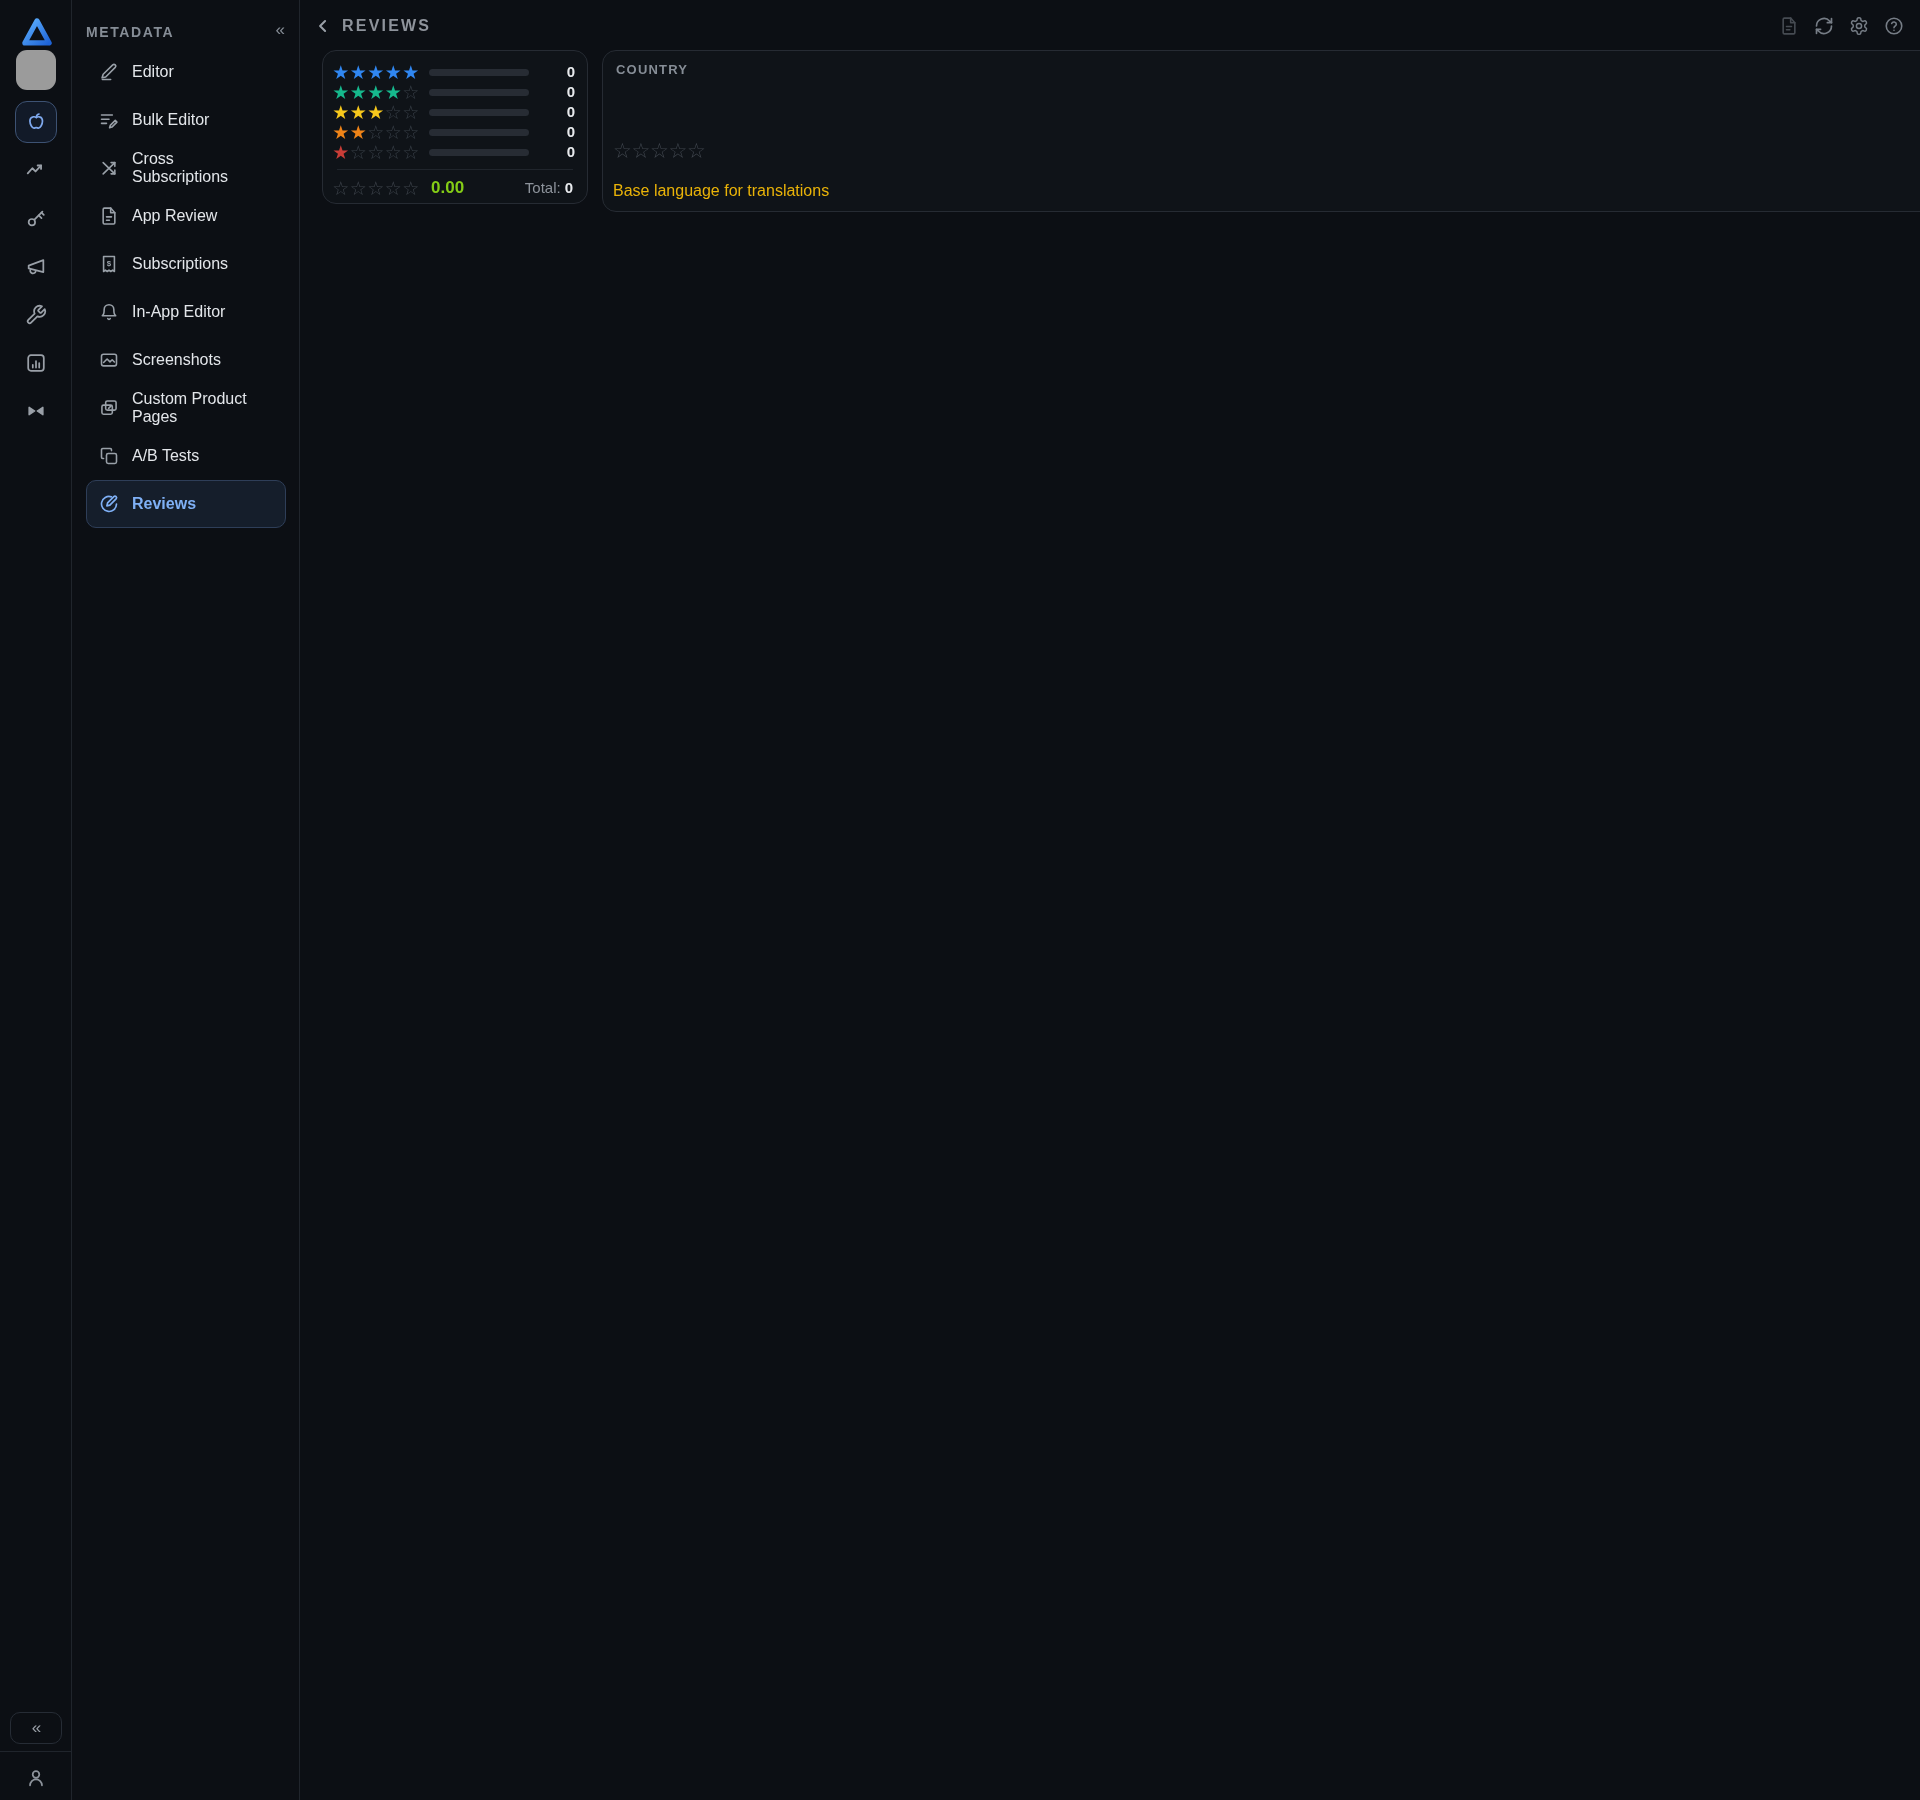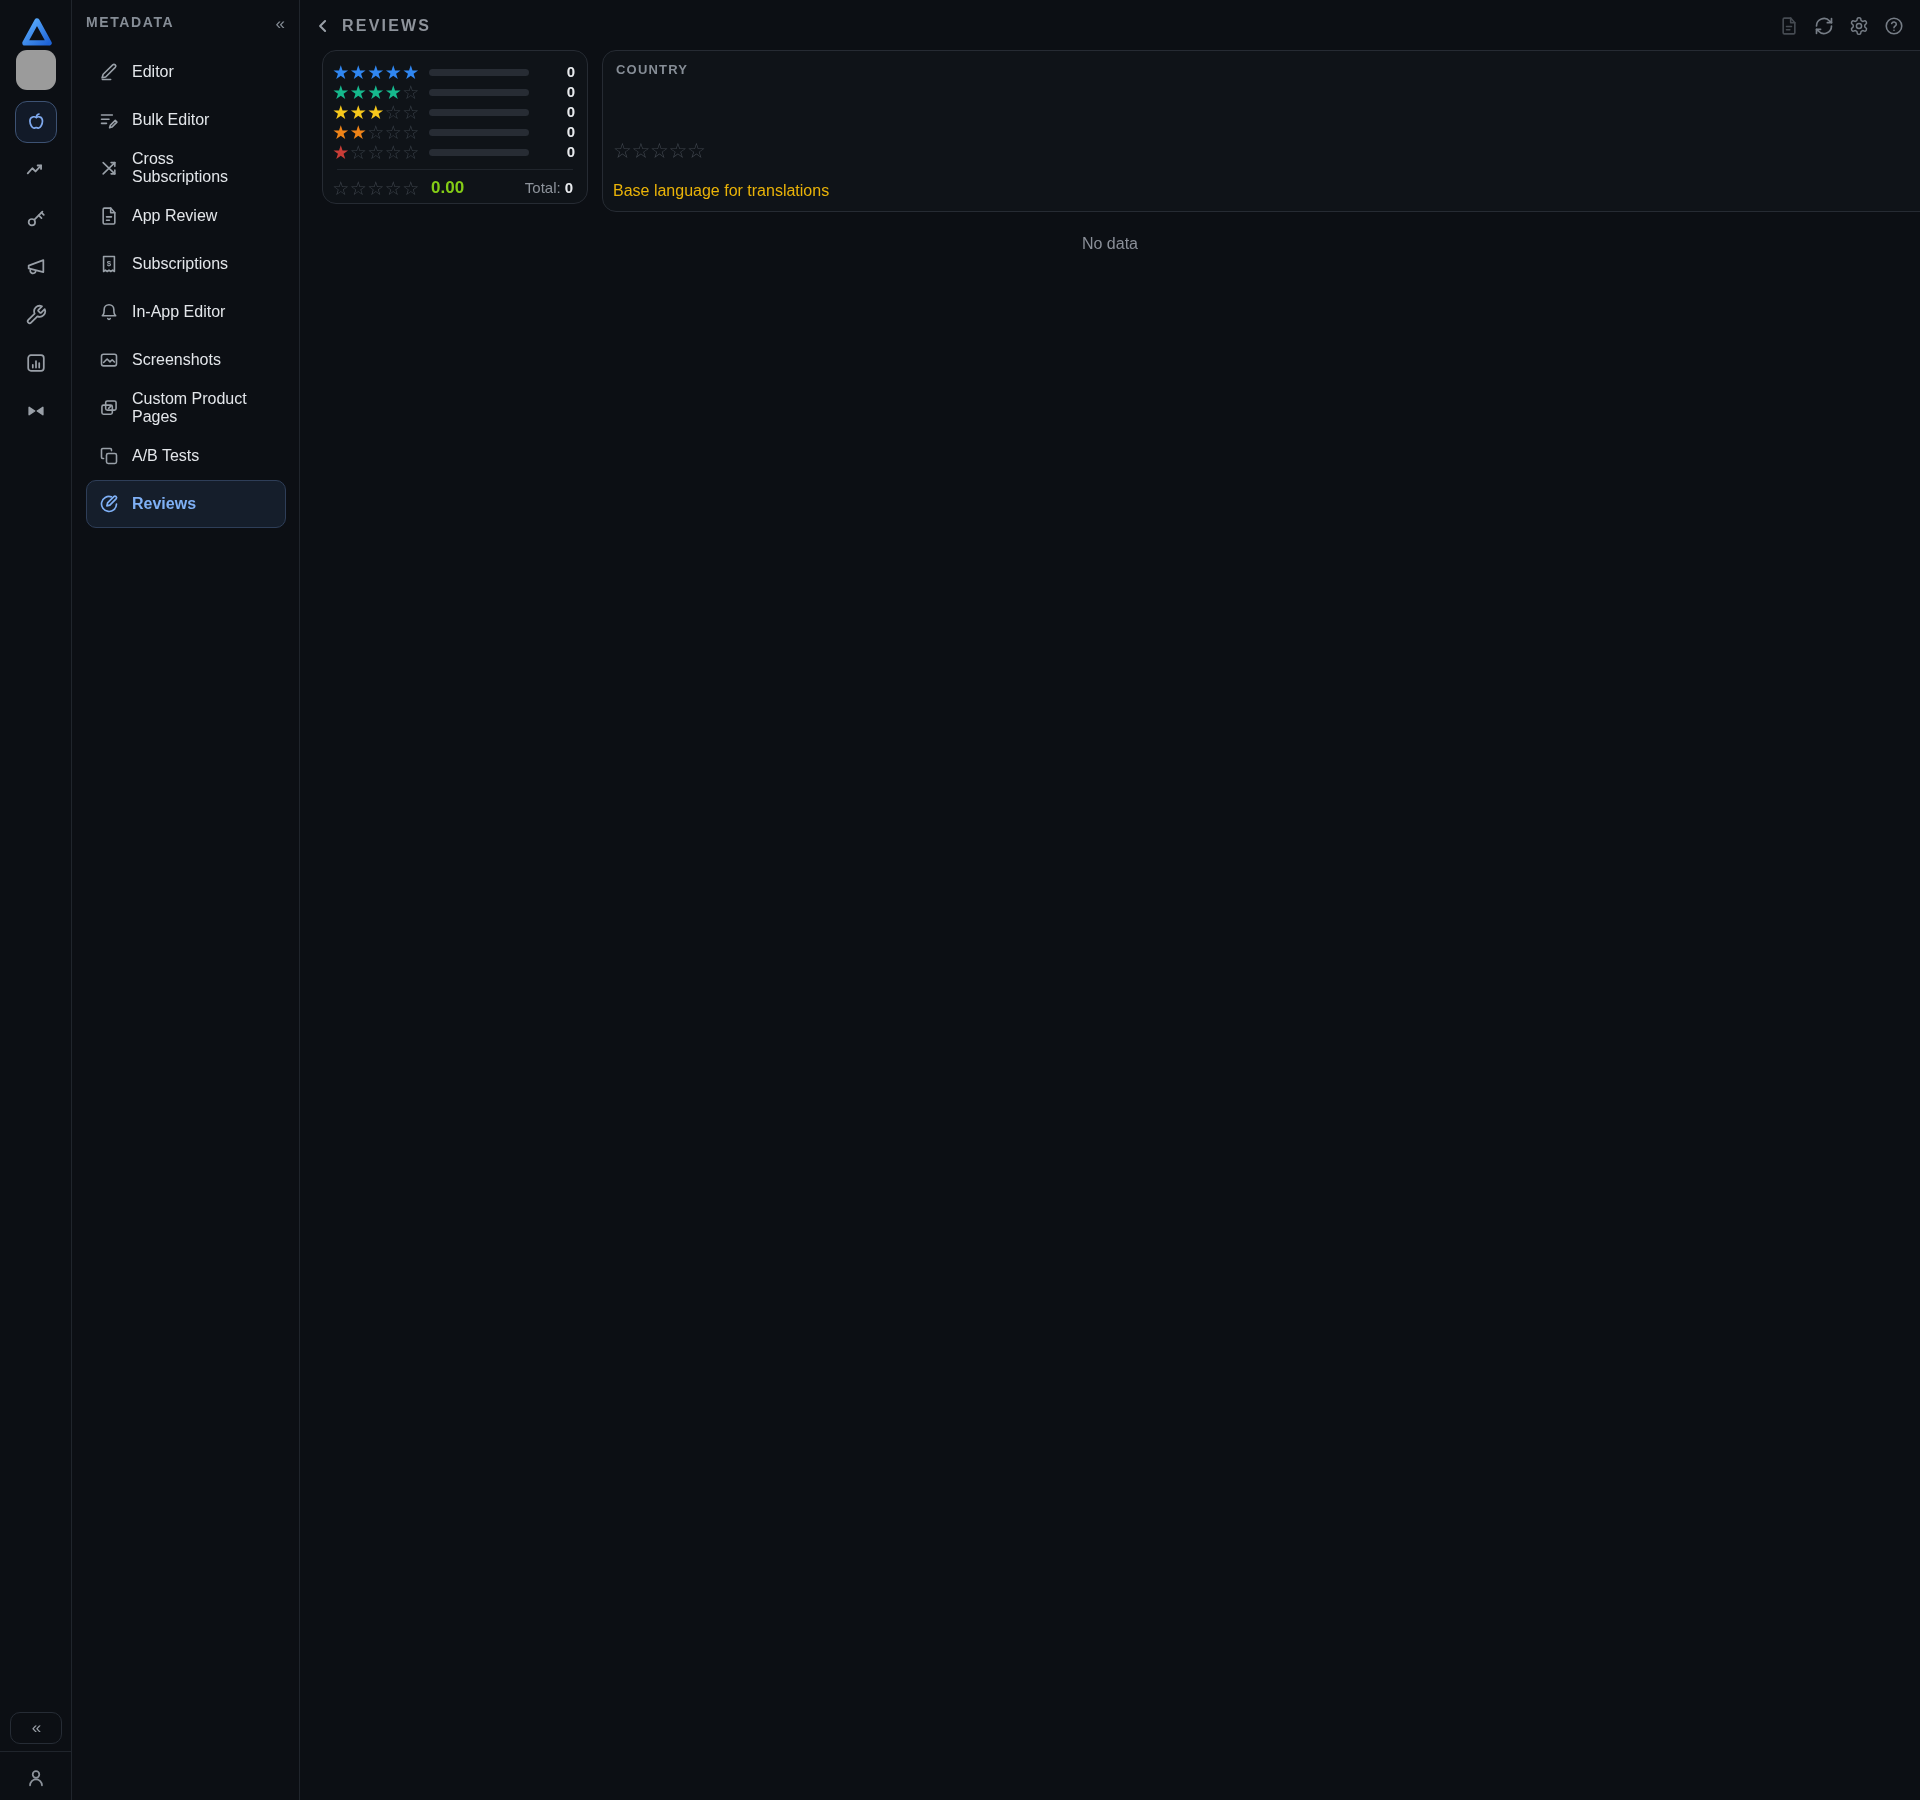--- a/index.html
+++ b/index.html
@@ -15,21 +15,21 @@
               background:#121a28; border:1px solid #3d5273; display:flex; align-items:center; justify-content:center; color:#7fa9ee; }
   .rail-ic { position:absolute; left:0; width:72px; height:48px; display:flex; align-items:center; justify-content:center; color:#9aa0a8; }
   .rail-bottom-btn { position:absolute; left:10px; top:1712px; width:52px; height:32px; border-radius:10px;
               border:1px solid #262c35; display:flex; align-items:center; justify-content:center; color:#9aa0a8;
               font-size:17px; letter-spacing:-1px; cursor:pointer; }
   .rail-divider { position:absolute; left:0; top:1751px; width:72px; height:0; border-top:1px solid #20252c; }
   .rail-user { position:absolute; left:0; top:1756px; width:72px; height:44px; display:flex; align-items:center; justify-content:center; color:#8d939b; }
 
   
   .sidebar { position:absolute; left:72px; top:0; width:228px; height:1800px; border-right:1px solid #20252c; }
-  .sb-head { position:absolute; left:14px; top:14px; right:10px; height:26px; display:flex; align-items:flex-start; }
+  .sb-head { position:absolute; left:14px; top:14px; right:10px; height:26px; display:flex; align-items:flex-end; }
   .sb-title { font-size:14px; font-weight:700; letter-spacing:1.6px; color:#868d96; }
   .sb-collapse { margin-left:auto; color:#868d96; font-size:17px; letter-spacing:-1px; cursor:pointer; padding:0 5px; }
   .sb-items { position:absolute; left:0; top:48px; width:228px; }
   .sb-item { position:relative; margin:0 14px; height:48px; display:flex; align-items:center; gap:13px;
              padding:0 12px; color:#e3e6ea; font-size:16px; border-radius:10px; border:1px solid transparent; cursor:pointer; }
   .sb-item .sb-ic { color:#99a0a8; display:flex; }
   .sb-item.selected { background:#151e2b; border-color:#2e3e58; color:#7fb0f5; font-weight:700; }
   .sb-item.selected .sb-ic { color:#7fb0f5; }
 
   
@@ -385,16 +385,15 @@
           <span class="st dim">☆</span>
           <span class="st dim">☆</span>
           <span class="st dim">☆</span>
           <span class="st dim">☆</span>
         </div>
 
       <div class="f-baselang">Base language for translations</div>
 
     </div>
 
-    <div class="nodata">No data</div>
   </div>
 
 </div>
 
 </body></html>

